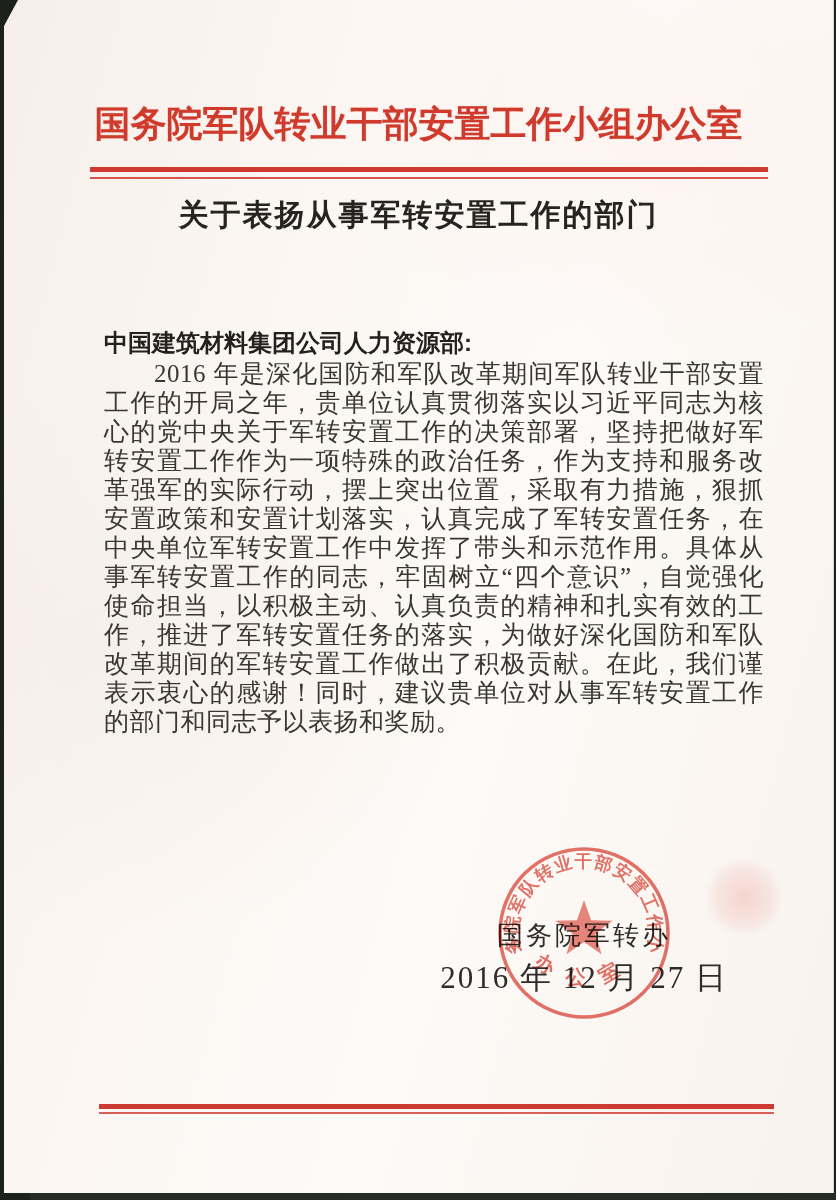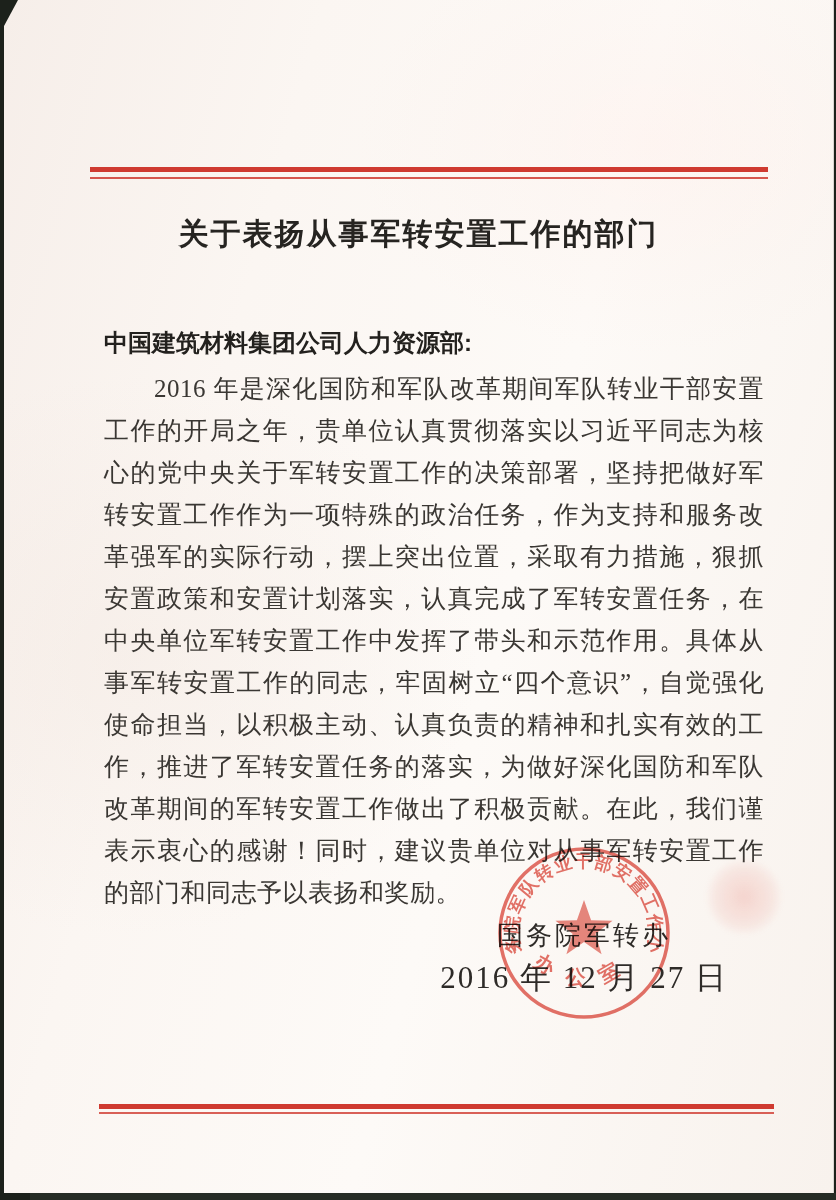--- a/index.html
+++ b/index.html
@@ -30,43 +30,42 @@
     font-size:36px;
     letter-spacing:0px;
     color:var(--letterhead-red,#d03a2c);
     text-shadow:0 0 1px rgba(208,58,44,.4);
   }
   .rule{position:absolute;left:86px;top:167px;width:678px;}
   .rule .thick{height:5px;background:var(--rule-red,#cf3a30);}
   .rule .gap{height:5px;}
   .rule .thin{height:2px;background:var(--rule-red,#cf3a30);opacity:.85;}
   .doc-title{
-    position:absolute;left:0;right:0;top:210px;
+    position:absolute;left:0;right:0;top:191px;
     text-align:center;
     font-family:"Liberation Sans",sans-serif;
     font-weight:bold;
     color:#262421;
     font-size:30px;
     letter-spacing:2px;
     line-height:48px;
   }
   .content{
     position:absolute;left:100px;top:327px;width:660px;
     color:var(--ink,#33302c);
   }
   .addressee{
     font-family:"Liberation Sans",sans-serif;
     font-weight:bold;
     font-size:24px;
     color:#23211e;
-    margin-bottom:9px;
   }
   .body-text{
     font-size:25px;
-    line-height:42px;
+    line-height:29px;
     text-align:justify;
     text-indent:2em;
     letter-spacing:.5px;
     color:#3a3733;
   }
   .signature{
     position:absolute;left:440px;top:918px;width:280px;
     text-align:center;
     font-size:26px;
     letter-spacing:3px;
@@ -114,20 +113,21 @@
     position:absolute;left:30px;right:0;bottom:0;height:7px;
     background:#262c25;
   }
 </style>
 </head>
 <body>
 
 <div class="scan">
   <div class="paper">
 
+    <div class="letterhead">国务院军队转业干部安置工作小组办公室</div>
 
     <div class="rule">
       <div class="thick"></div>
       <div class="gap"></div>
       <div class="thin"></div>
     </div>
 
     <h1 class="doc-title">
       <span style="display:block">关于表扬从事军转安置工作的部门</span>
     </h1>

